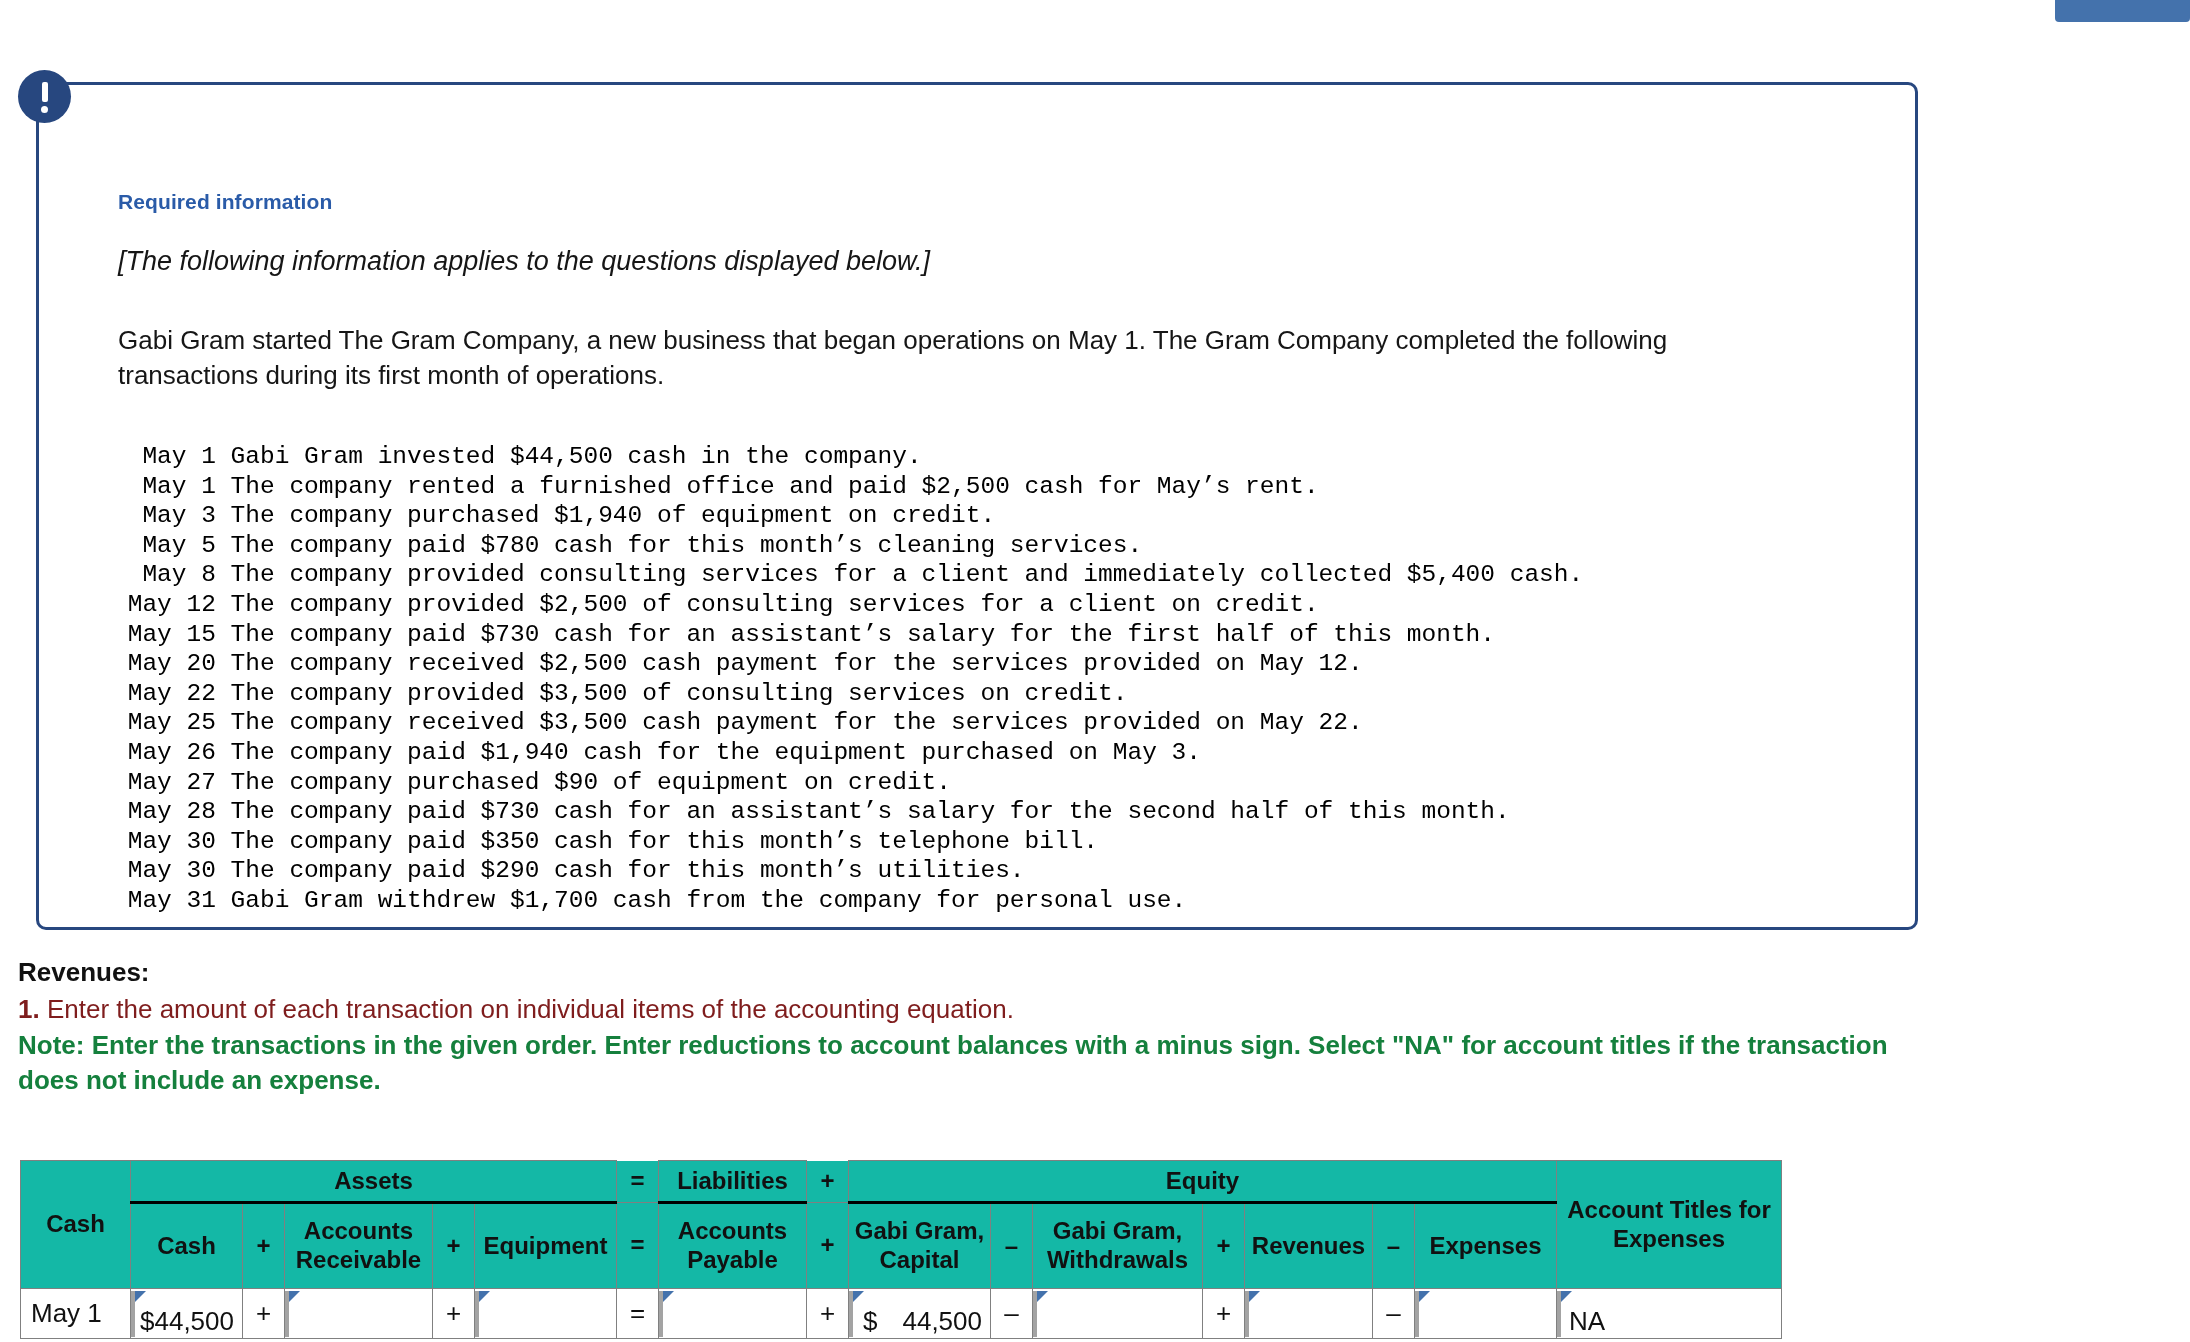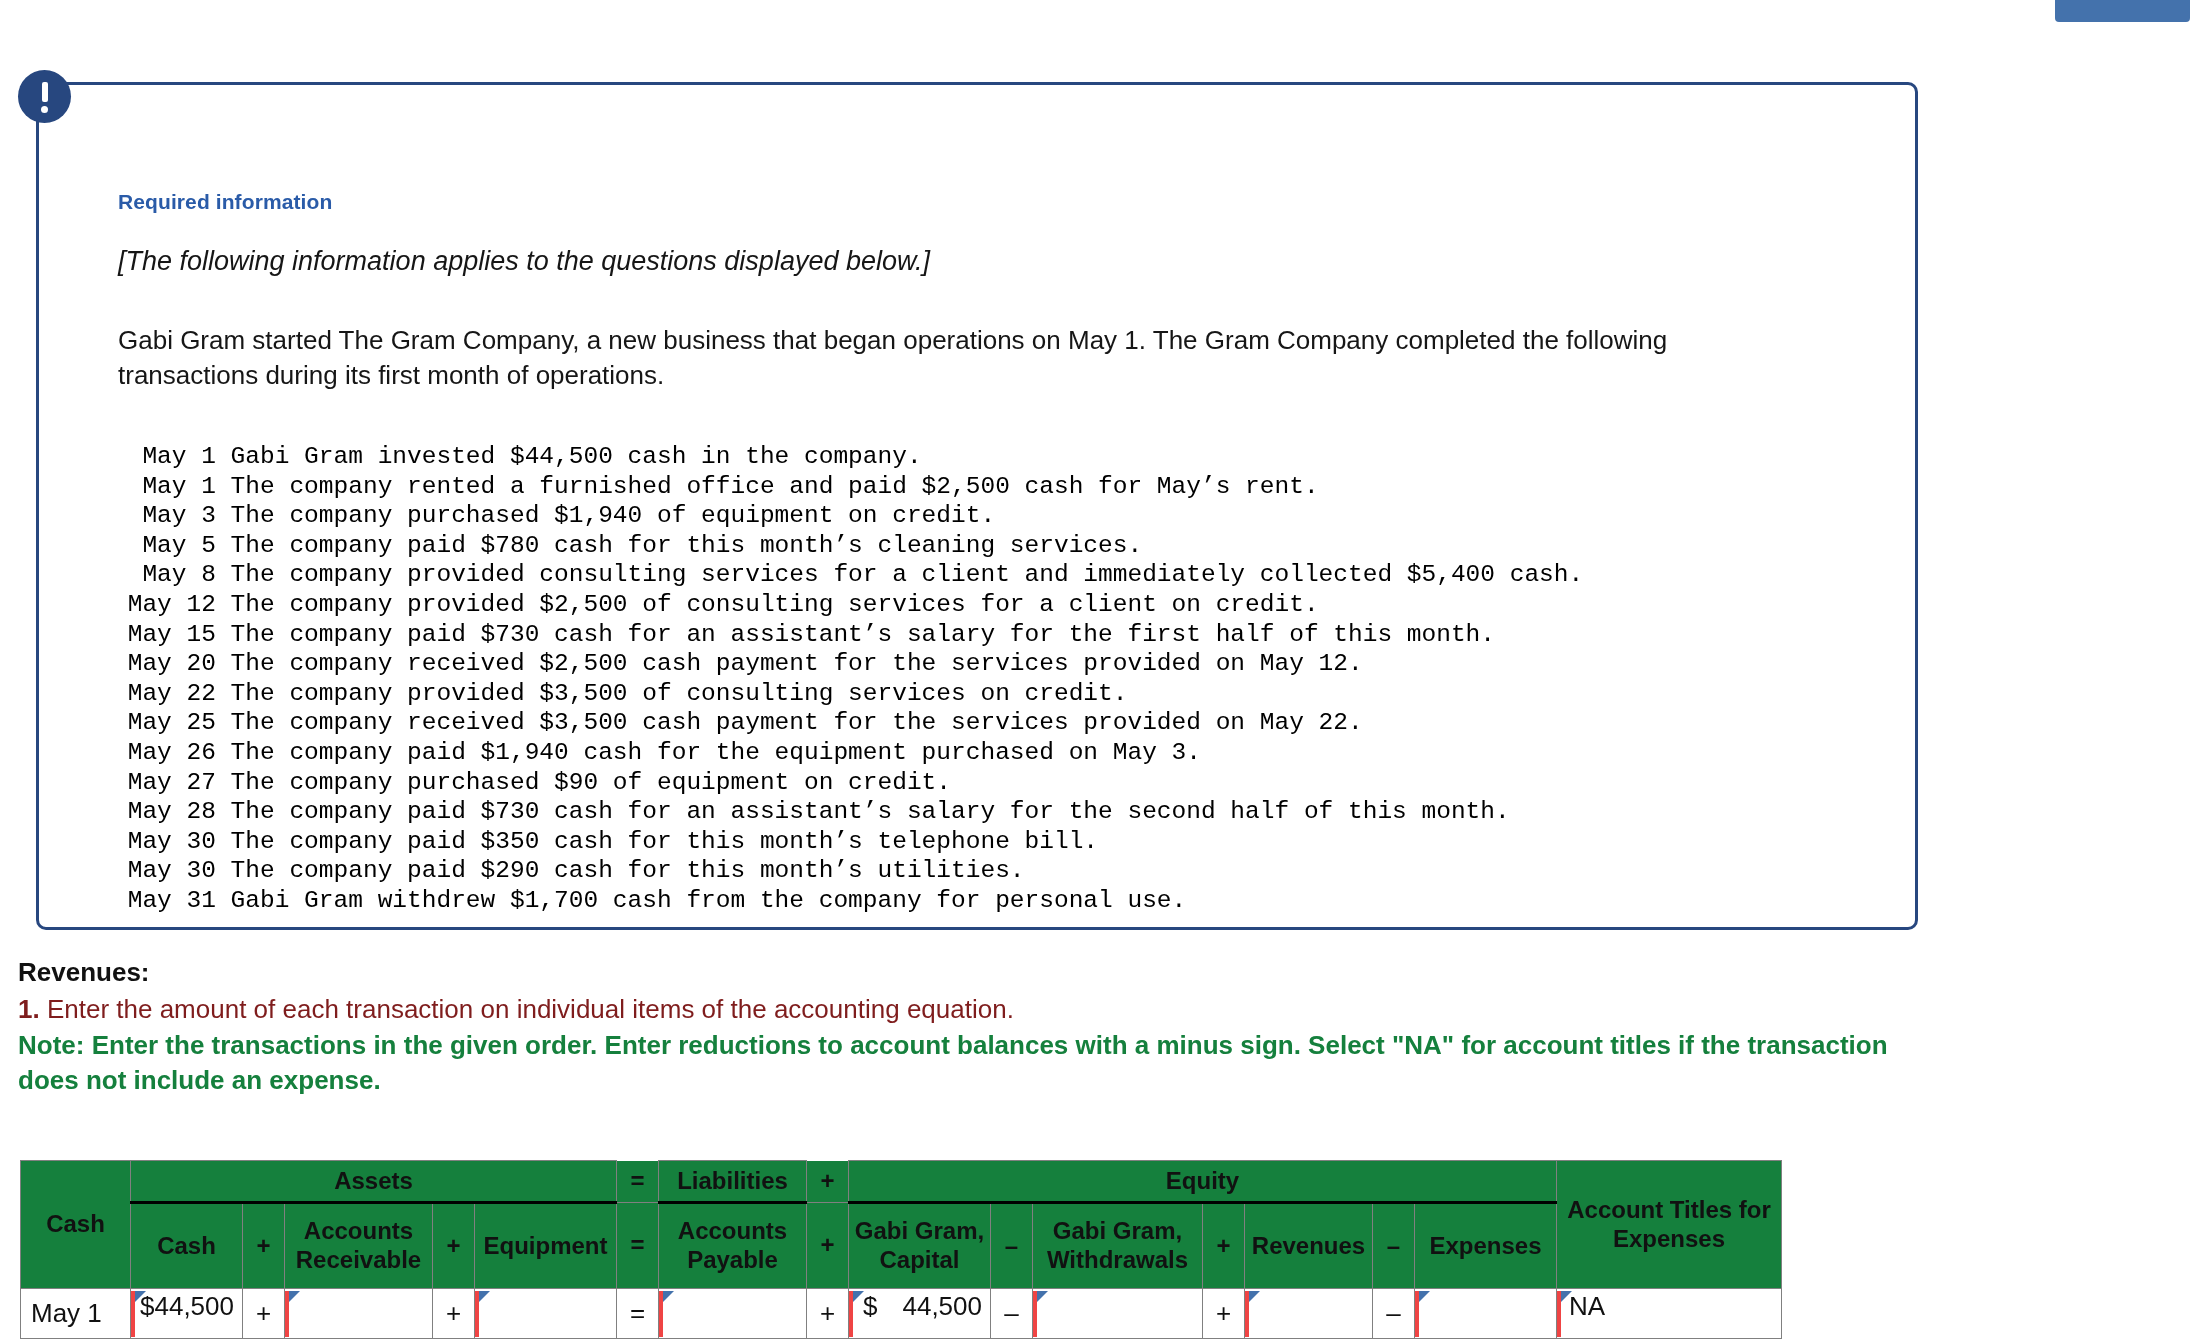--- a/index.html
+++ b/index.html
@@ -147,21 +147,21 @@
     table-layout: fixed;
     font-size: 24px;
   }
   .acct-table th, .acct-table td {
     border: 1px solid #808080;
     padding: 0;
     margin: 0;
     box-sizing: border-box;
   }
   .acct-table thead th {
-    background: #15803d;
+    background: #14b8a6;
     color: #111111;
     font-weight: bold;
     text-align: center;
     vertical-align: middle;
     line-height: 1.2;
   }
   .grp-row th { height: 42px; }
   .sub-row th { height: 86px; }
   .grp-underline {
     border-bottom: 3px solid #000000 !important;
@@ -187,24 +187,24 @@
     padding-left: 10px;
     text-align: left;
   }
   td.op-cell {
     text-align: center;
     font-size: 26px;
   }
   .cellinput {
     position: relative;
     height: 46px;
-    border-left: 4px solid #ef4444;
+    border-left: 4px solid #a3a3a3;
     box-sizing: border-box;
     display: flex;
-    align-items: flex-start;
+    align-items: flex-end;
     padding-right: 8px;
   }
   .cellinput::before {
     content: "";
     position: absolute;
     left: 0px;
     top: 0px;
     width: 0;
     height: 0;
     border-left: 11px solid #4472AC;

